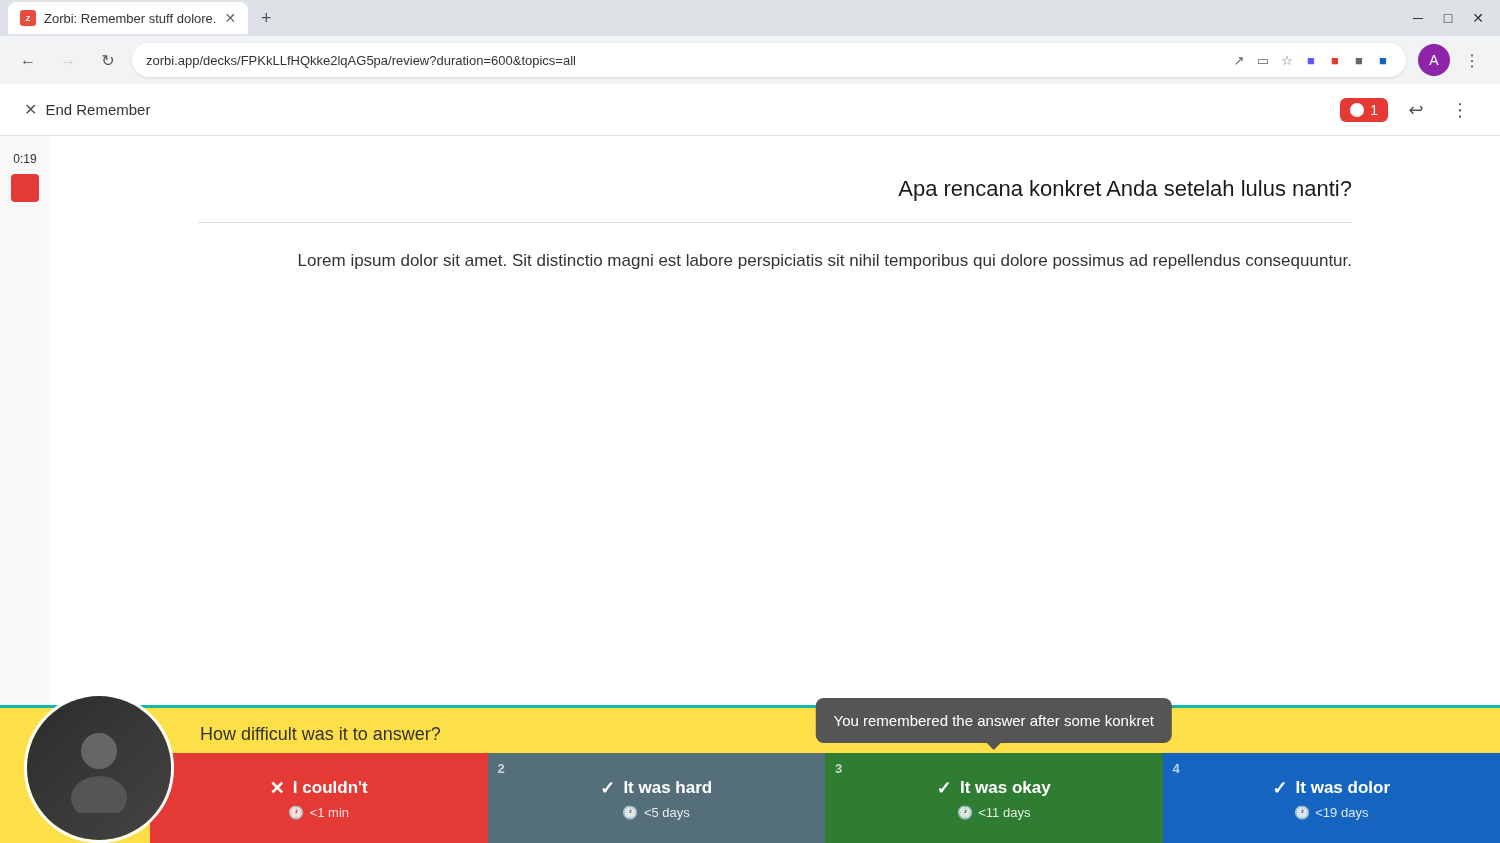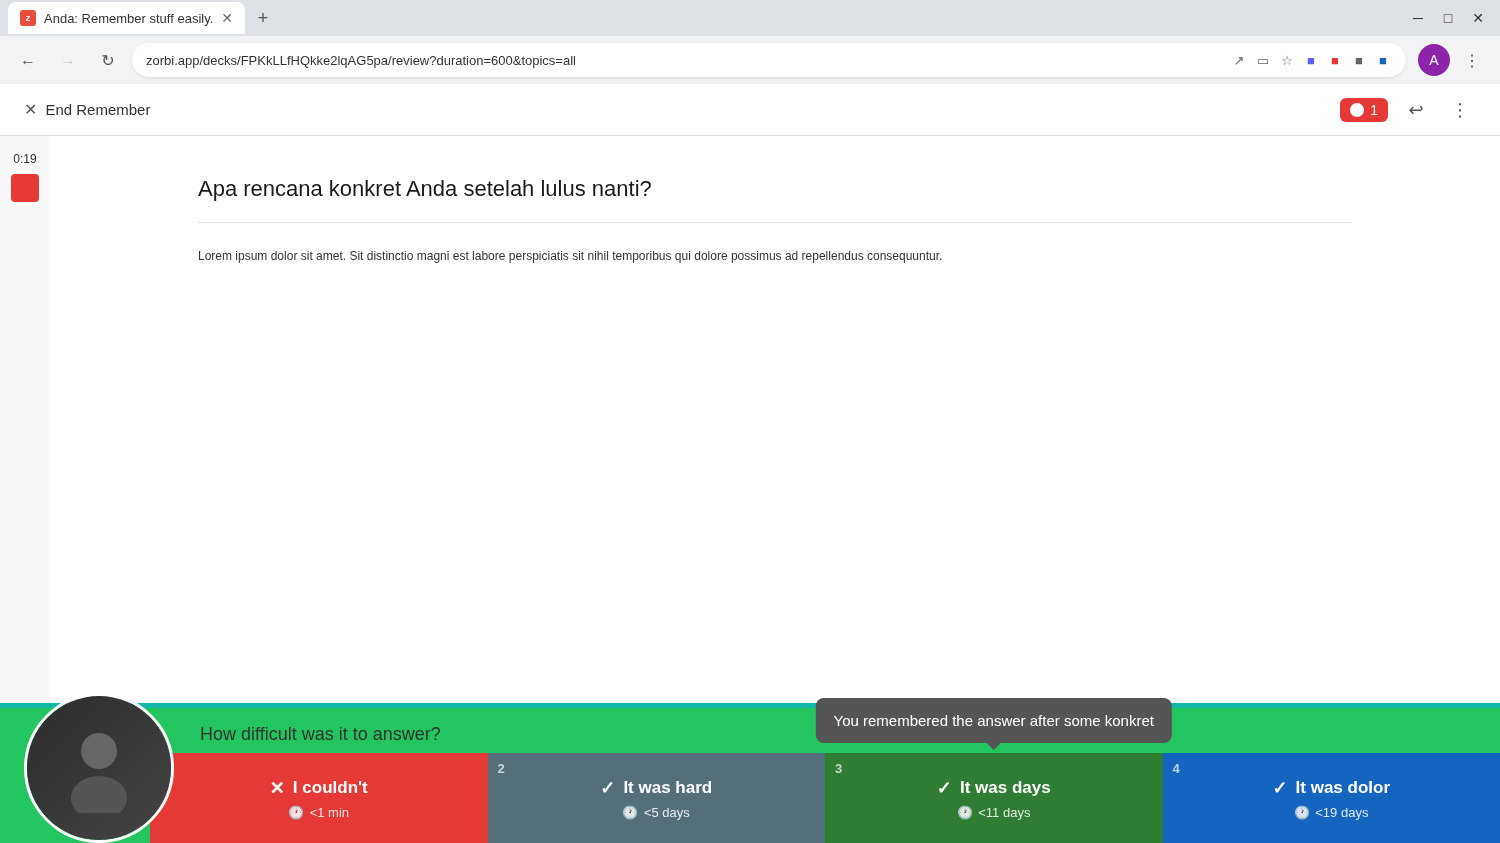--- a/index.html
+++ b/index.html
@@ -25,35 +25,35 @@
 
     
     .app-toolbar { display: flex; align-items: center; padding: 0 24px; height: 52px; border-bottom: 1px solid #e0e0e0; background: #fff; }
     .end-session-btn { display: flex; align-items: center; gap: 8px; color: #333; font-size: 15px; cursor: pointer; }
     .x-icon { color: #555; font-size: 16px; }
     .toolbar-right { margin-left: auto; display: flex; align-items: center; gap: 12px; }
     .record-btn { background: #e53935; color: #fff; border-radius: 6px; padding: 4px 10px; display: flex; align-items: center; gap: 6px; font-size: 14px; cursor: pointer; }
     .toolbar-icon-btn { color: #555; font-size: 18px; cursor: pointer; width: 32px; height: 32px; display: flex; align-items: center; justify-content: center; border-radius: 50%; }
 
     
-    .main-area { flex: 1; display: flex; overflow: hidden; }
+    .main-area { flex: 1; display: flex; overflow: hidden; text-align: right; }
 
     
     .timer-sidebar { width: 50px; display: flex; flex-direction: column; align-items: center; padding-top: 16px; gap: 8px; background: #f8f8f8; }
     .timer-text { font-size: 12px; color: #333; font-weight: 500; }
     .timer-stop { width: 28px; height: 28px; background: #e53935; border-radius: 4px; cursor: pointer; }
 
     
     .card-container { flex: 1; padding: 40px 48px 0 48px; max-width: 1250px; margin: 0 auto; width: 100%; }
     .card-question { font-size: 22px; font-weight: 400; color: #1a1a1a; margin-bottom: 20px; }
     .card-divider { height: 1px; background: #e0e0e0; margin-bottom: 24px; }
-    .card-answer { font-size: 12px; color: #333; line-height: 1.6; }
-
-    
-    .bottom-section { position: relative; background: #22c55e; border-top: 5px solid #14b8a6; }
+    .card-answer { font-size: 17px; color: #333; line-height: 1.6; }
+
+    
+    .bottom-section { position: relative; background: #fde047; border-top: 3px solid #14b8a6; }
     .difficulty-label { padding: 16px 48px 8px 200px; font-size: 18px; font-weight: 500; color: #333; }
     .answer-buttons { display: flex; height: 90px; }
 
     .webcam-overlay { position: absolute; left: 24px; bottom: 0; width: 150px; height: 150px; border-radius: 50%; overflow: hidden; border: 3px solid #fff; background: #222; z-index: 10; }
     .webcam-placeholder { width: 100%; height: 100%; background: linear-gradient(135deg, #2c2c2c, #444); display: flex; align-items: center; justify-content: center; color: #888; font-size: 32px; }
 
     .btn-1 { background: #e53935; flex: 1; display: flex; flex-direction: column; align-items: center; justify-content: center; cursor: pointer; gap: 6px; position: relative; }
     .btn-2 { background: #546e7a; flex: 1; display: flex; flex-direction: column; align-items: center; justify-content: center; cursor: pointer; gap: 6px; position: relative; }
     .btn-3 { background: #2e7d32; flex: 1; display: flex; flex-direction: column; align-items: center; justify-content: center; cursor: pointer; gap: 6px; position: relative; }
     .btn-4 { background: #1565c0; flex: 1; display: flex; flex-direction: column; align-items: center; justify-content: center; cursor: pointer; gap: 6px; }
@@ -70,21 +70,21 @@
     .tooltip::after { content: ''; position: absolute; top: 100%; left: 50%; transform: translateX(-50%); border: 7px solid transparent; border-top-color: #555; }
   </style>
 </head>
 <body>
 
 <div>
 
   <div class="tab-bar" style="background:#dee1e6;">
     <div class="tab">
       <div class="tab-favicon">Z</div>
-      <span class="tab-title">Anda: Remember stuff easily.</span>
+      <span class="tab-title">Zorbi: Remember stuff dolore.</span>
       <span class="tab-close">✕</span>
     </div>
     <div class="new-tab-btn">+</div>
     <div class="window-controls" style="margin-left:auto;display:flex;gap:2px;">
       <div class="win-btn">─</div>
       <div class="win-btn">□</div>
       <div class="win-btn">✕</div>
     </div>
   </div>
 
@@ -182,21 +182,21 @@
       </div>
 
       <div class="btn-3" style="position:relative;">
         <span class="btn-number">3</span>
 
         <div class="tooltip">
           <span>You remembered the answer after some konkret</span>
         </div>
         <div class="btn-label">
           <span class="btn-check">✓</span>
-          <span>It was days</span>
+          <span>It was okay</span>
         </div>
         <div class="btn-days">
           <span class="btn-days-icon">🕐</span>
           <span>&lt;11 days</span>
         </div>
       </div>
 
       <div class="btn-4" style="position:relative;">
         <span class="btn-number">4</span>
         <div class="btn-label">

